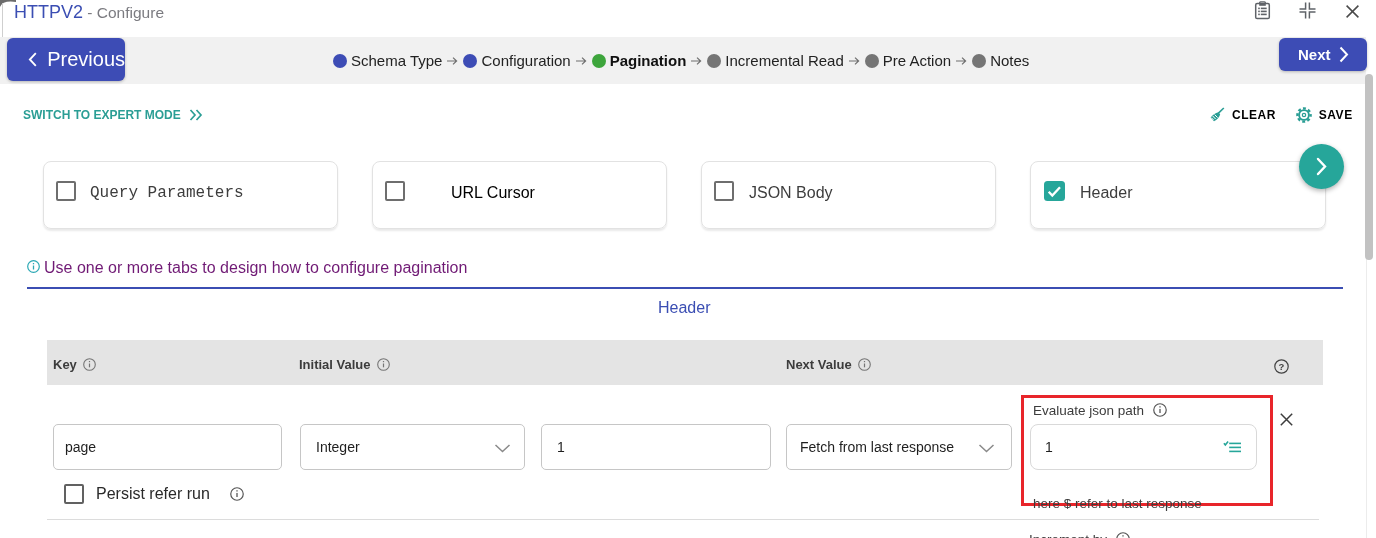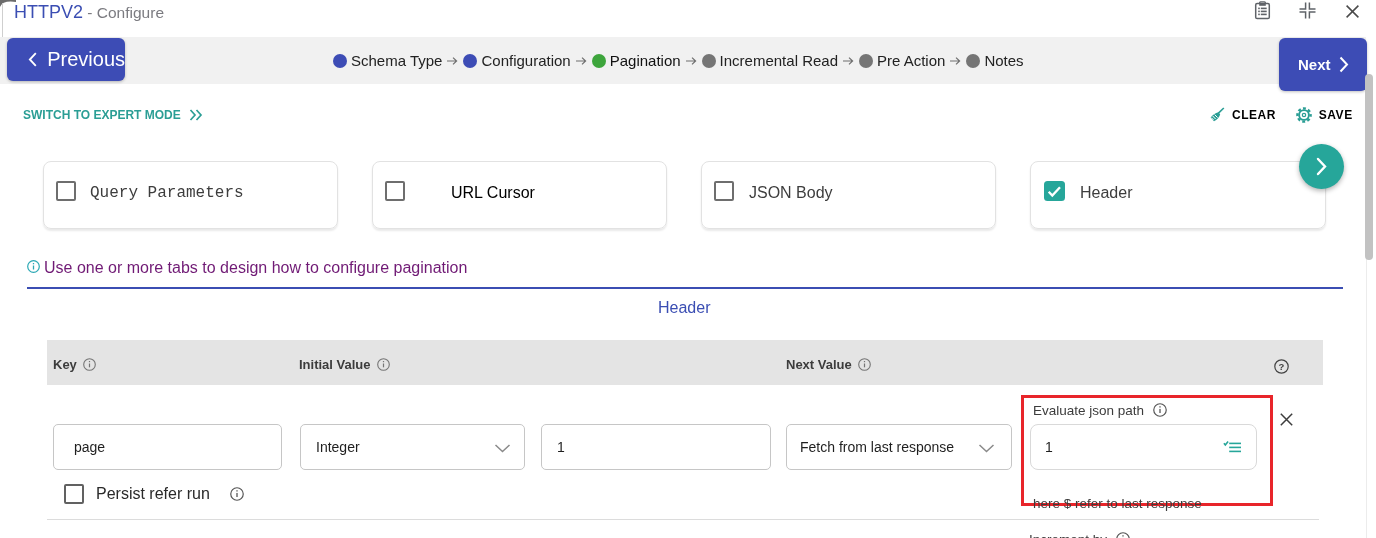--- a/index.html
+++ b/index.html
@@ -45,40 +45,40 @@
 
 <div class="abs" style="left:0;top:37px;width:1366px;height:47px;background:#f1f1f1"></div>
 
 <div class="abs flex" style="left:7px;top:38px;width:118px;height:43px;border-radius:6px;background:#3d4cb5;box-shadow:0 1px 3px rgba(0,0,0,.25);color:#fff;">
   <svg style="margin-left:21px" width="10" height="17" viewBox="0 0 10 17">
       <path d="M8.5 1.5 L2 8.5 L8.5 15.5" stroke="#fff" stroke-width="2" fill="none"></path>
     </svg>
   <span style="margin-left:10px;font-size:20px;font-weight:normal;">Previous</span>
 </div>
 
-<div class="abs flex" style="left:1279px;top:38px;width:88px;height:53px;border-radius:6px;background:#3d4cb5;box-shadow:0 1px 3px rgba(0,0,0,.25);color:#fff;">
+<div class="abs flex" style="left:1279px;top:38px;width:88px;height:33px;border-radius:6px;background:#3d4cb5;box-shadow:0 1px 3px rgba(0,0,0,.25);color:#fff;">
   <span style="margin-left:19px;font-size:15px;font-weight:bold;">Next</span>
   <svg style="margin-left:8px" width="10" height="17" viewBox="0 0 10 17">
       <path d="M1.5 1.5 L8 8.5 L1.5 15.5" stroke="#fff" stroke-width="2" fill="none"></path>
     </svg>
 </div>
 
 <div class="abs flex" style="left:333px;top:37px;height:47px;font-size:15px;color:#222;" id="stepper">
   <span style="width:14px;height:14px;border-radius:50%;background:#3d4cb5;margin-right:4px;"></span>
     <span>Schema Type</span>
   <svg style="margin:0 5px 0 5px" width="11" height="10" viewBox="0 0 11 10">
       <path d="M0 5 H9.4 M6 1.6 L9.6 5 L6 8.4" stroke="#6f6f6f" stroke-width="1.2" fill="none"></path>
     </svg>
   <span style="width:14px;height:14px;border-radius:50%;background:#3d4cb5;margin-right:4px;"></span>
     <span>Configuration</span>
   <svg style="margin:0 5px 0 5px" width="11" height="10" viewBox="0 0 11 10">
       <path d="M0 5 H9.4 M6 1.6 L9.6 5 L6 8.4" stroke="#6f6f6f" stroke-width="1.2" fill="none"></path>
     </svg>
   <span style="width:14px;height:14px;border-radius:50%;background:#3da53c;margin-right:4px;"></span>
-    <span style="font-weight:normal;color:#111">Pagination</span>
+    <span style="font-weight:bold;color:#111">Pagination</span>
   <svg style="margin:0 5px 0 5px" width="11" height="10" viewBox="0 0 11 10">
       <path d="M0 5 H9.4 M6 1.6 L9.6 5 L6 8.4" stroke="#6f6f6f" stroke-width="1.2" fill="none"></path>
     </svg>
   <span style="width:14px;height:14px;border-radius:50%;background:#757575;margin-right:4px;"></span>
     <span>Incremental Read</span>
   <svg style="margin:0 5px 0 5px" width="11" height="10" viewBox="0 0 11 10">
       <path d="M0 5 H9.4 M6 1.6 L9.6 5 L6 8.4" stroke="#6f6f6f" stroke-width="1.2" fill="none"></path>
     </svg>
   <span style="width:14px;height:14px;border-radius:50%;background:#757575;margin-right:4px;"></span>
     <span>Pre Action</span>
@@ -166,21 +166,21 @@
       <rect x="5.9" y="5.5" width="1.2" height="3.8" fill="#757575"></rect>
       <rect x="5.9" y="3" width="1.2" height="1.2" fill="#757575"></rect>
     </svg>
 </div>
 <svg class="abs" style="left:1274px;top:359px" width="15" height="15" viewBox="0 0 15 15">
     <circle cx="7.5" cy="7.5" r="6.7" fill="none" stroke="#424242" stroke-width="1.2"></circle>
     <text x="7.5" y="10.8" text-anchor="middle" font-size="9.5" font-weight="bold" fill="#424242" font-family="Liberation Sans">?</text>
   </svg>
 
 <div class="inp" style="left:53px;top:424px;width:229px;">
-    <span style="margin-left:20px">page</span>
+    <span style="margin-left:11px">page</span>
   </div>
 <div class="inp" style="left:300px;top:424px;width:225px;">
     <span style="margin-left:15px">Integer</span>
   <svg style="position:absolute;right:13px;top:19px" width="17" height="9" viewBox="0 0 17 9">
       <path d="M1.5 1 L8.5 7.5 L15.5 1" stroke="#8a8a8a" stroke-width="1.5" fill="none"></path>
     </svg>
 </div>
 <div class="inp" style="left:541px;top:424px;width:230px;">
     <span style="margin-left:15px">1</span>
   </div>

